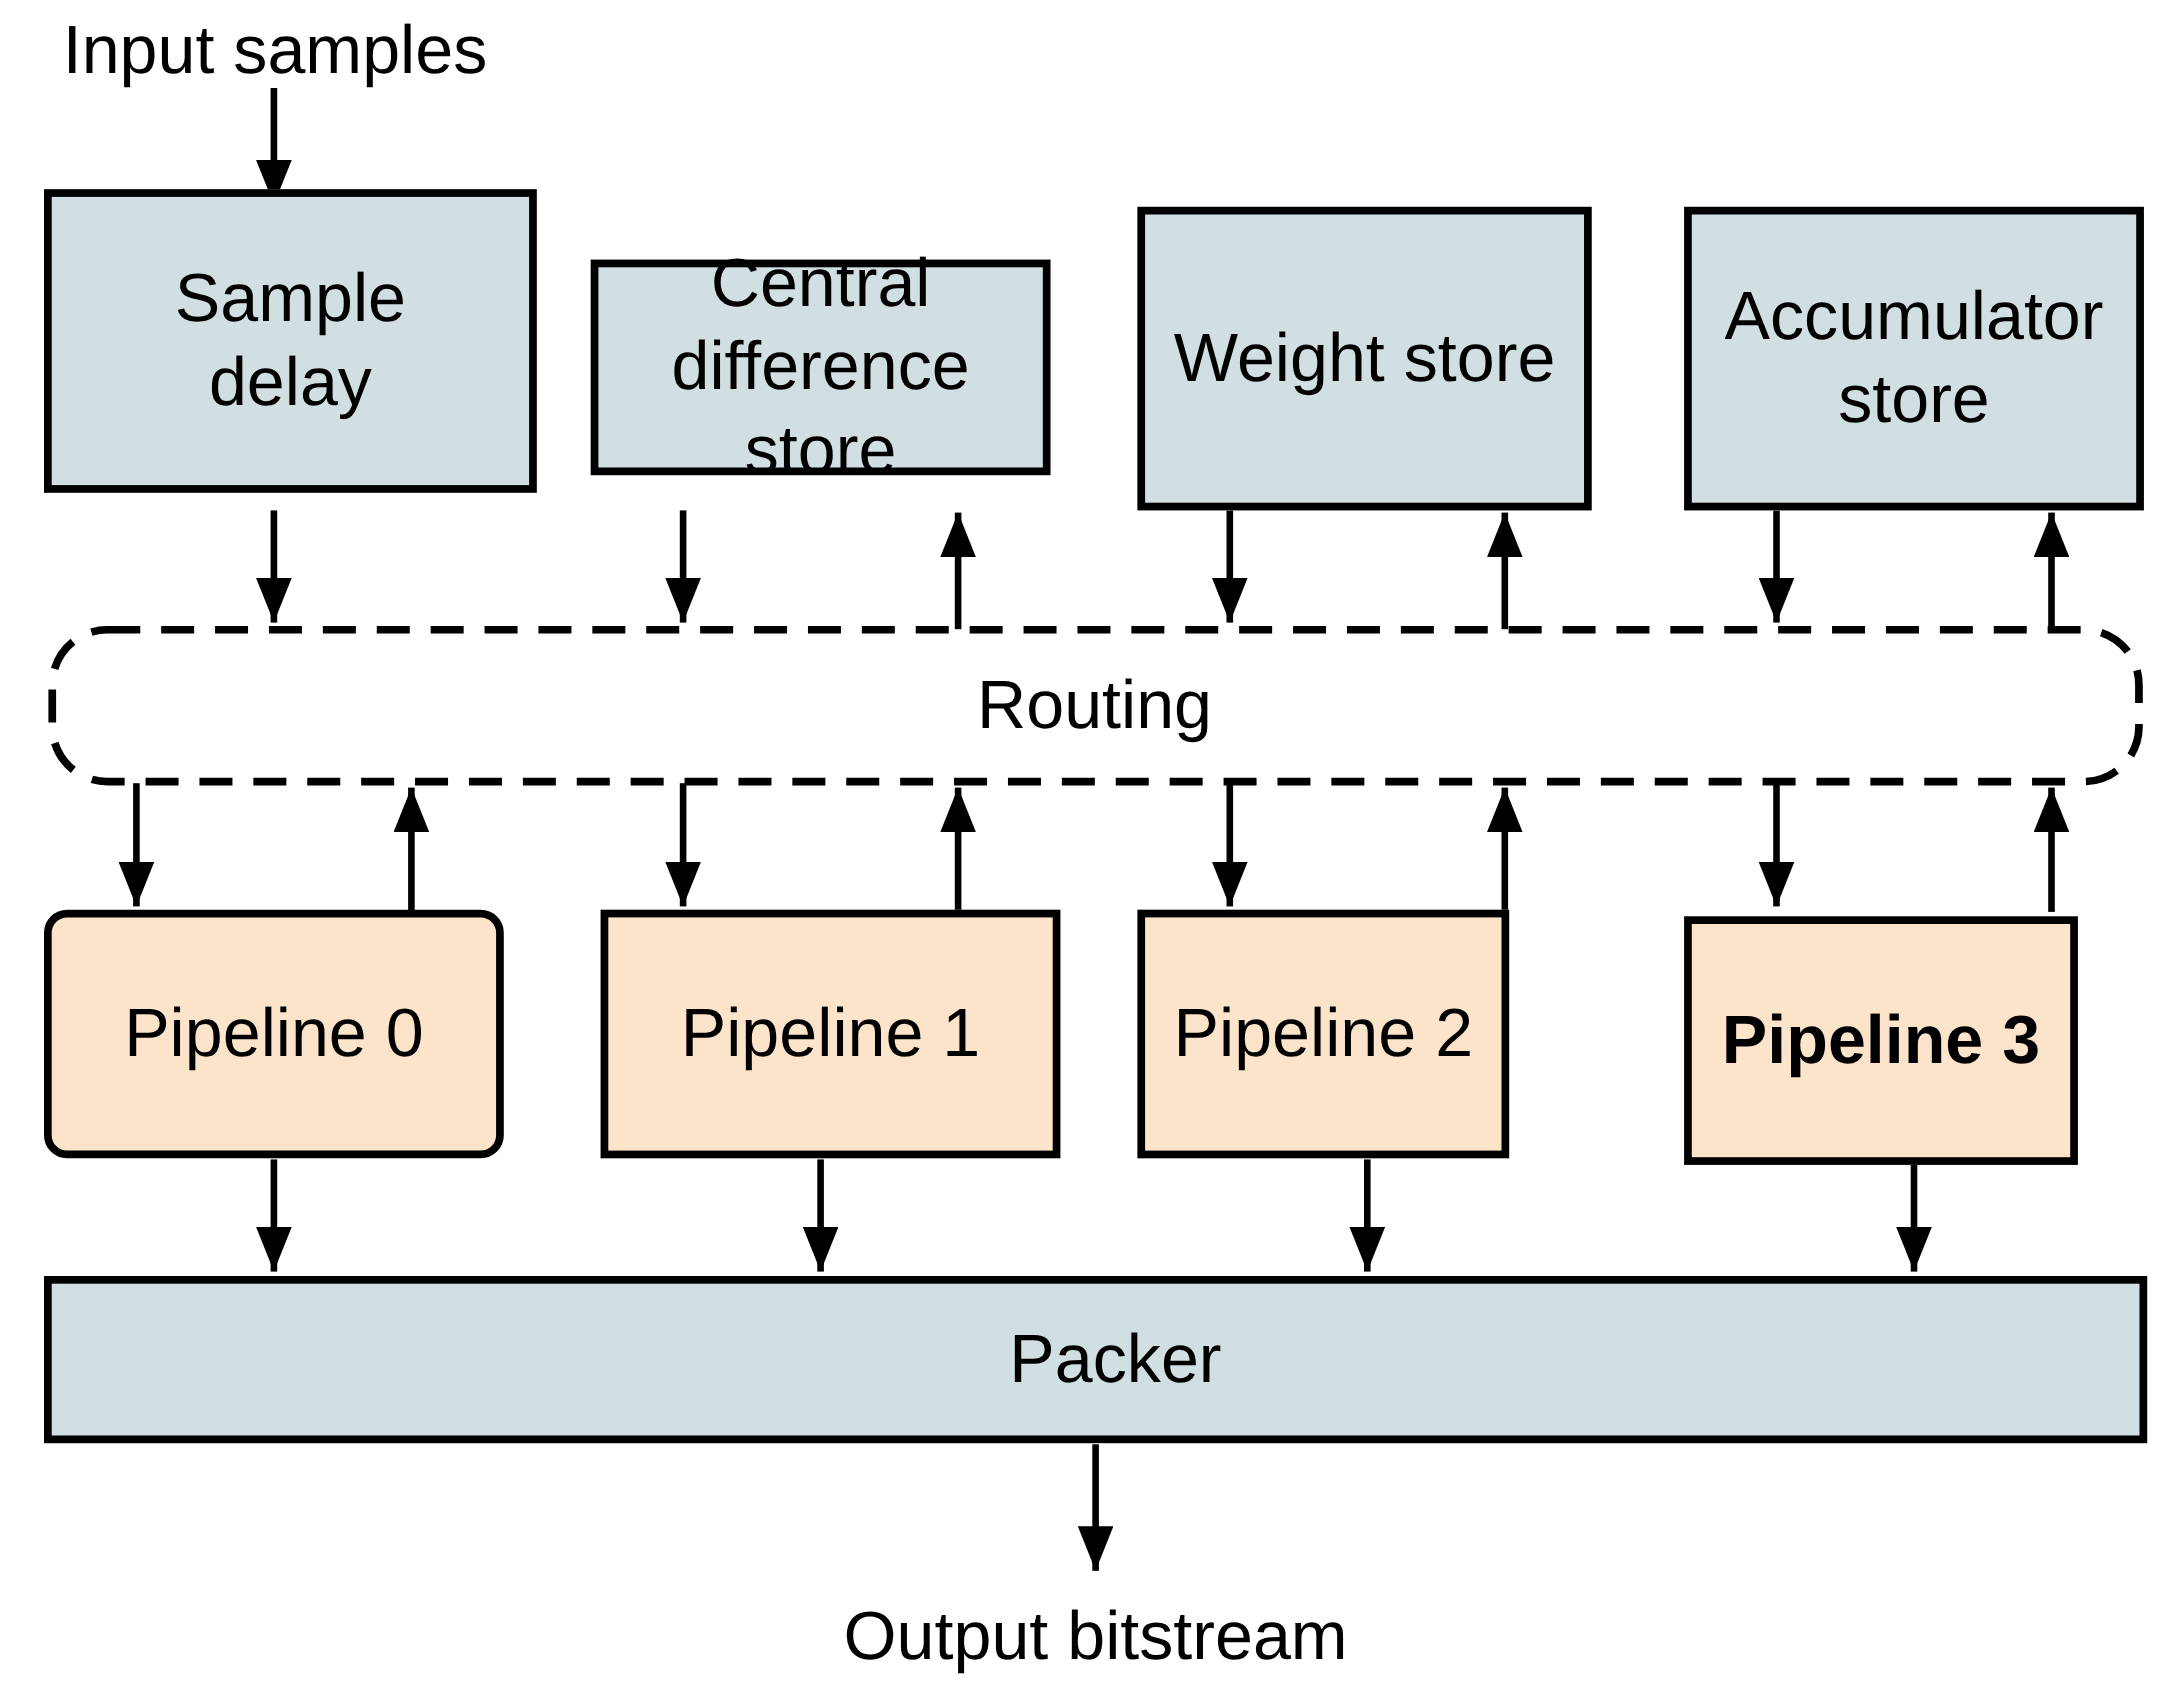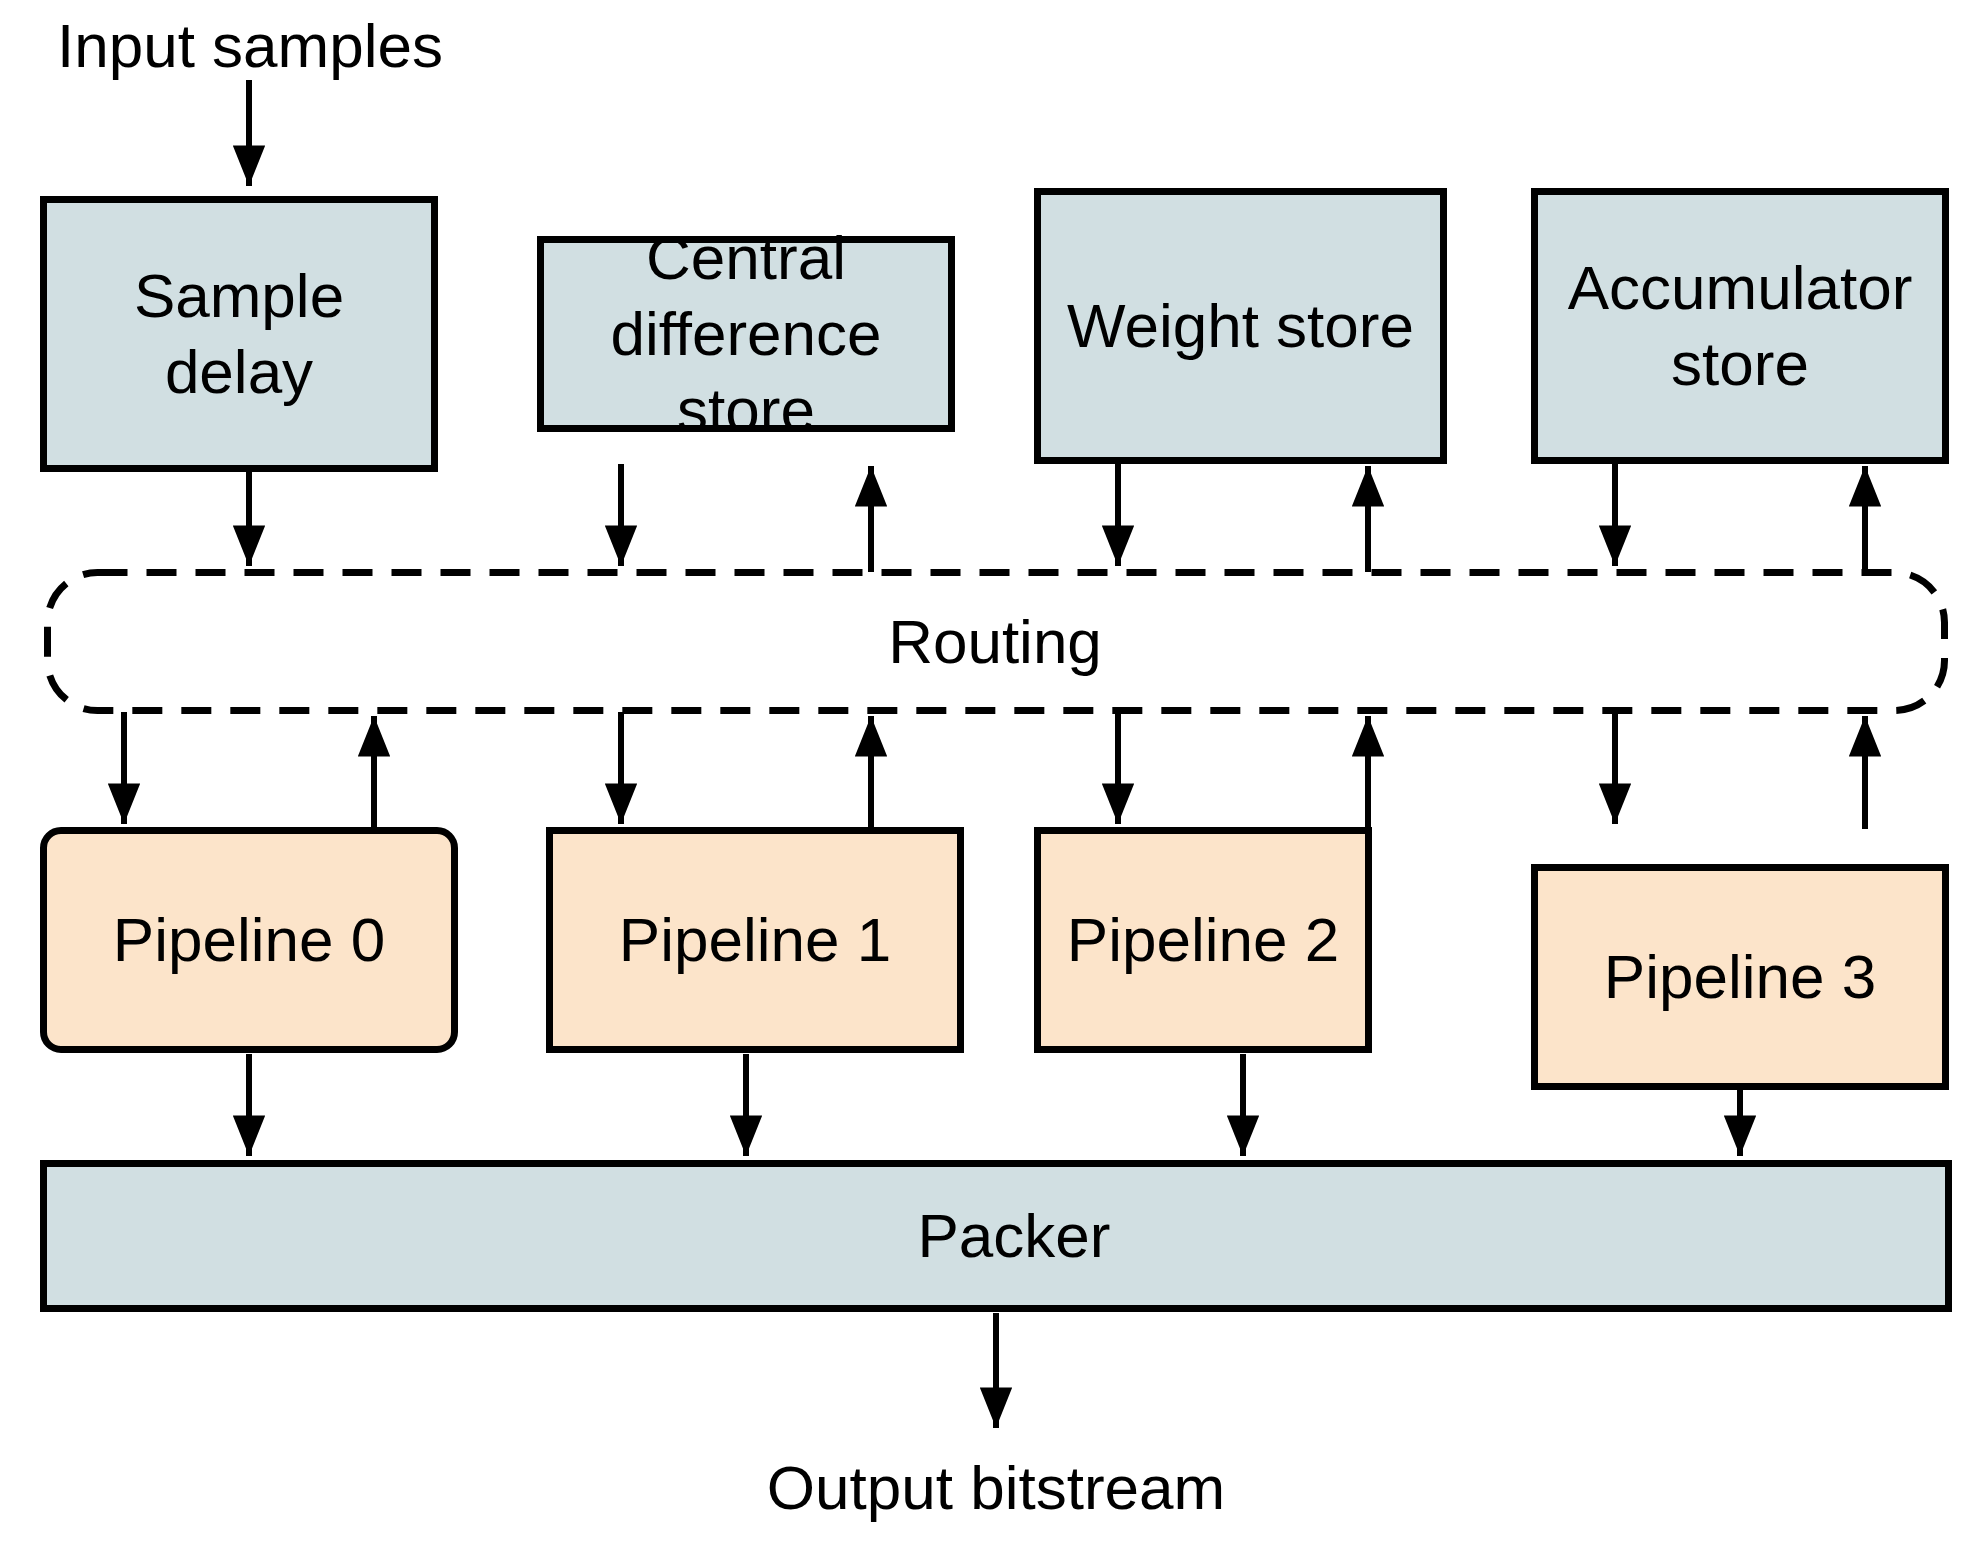--- a/index.html
+++ b/index.html
@@ -105,21 +105,21 @@
     <line class="arrow-line" x1="1243" y1="1054" x2="1243" y2="1156" marker-end="url(#ah)"></line>
     <line class="arrow-line" x1="1740" y1="1054" x2="1740" y2="1156" marker-end="url(#ah)"></line>
 
     <line class="arrow-line" x1="996" y1="1313" x2="996" y2="1428" marker-end="url(#ah)"></line>
   </svg>
 
   <div class="float-label" style="left:696px; top:1452px; width:600px;">Output bitstream</div>
 
   <div class="float-label" style="left:30px; top:10px; width:440px;">Input samples</div>
 
-  <div class="box store-box" style="left:40px; top:196px; width:398px; height:276px;">
+  <div class="box store-box" style="left:40px; top:172px; width:448px; height:276px;">
     <div class="box-label">
       <span class="label-line">Sample</span>
       <span class="label-line">delay</span>
     </div>
   </div>
 
   <div class="box store-box" style="left:537px; top:188px; width:418px; height:196px;margin-top:48px;">
     <div class="box-label">
       <span class="label-line">Central</span>
       <span class="label-line">difference</span>
@@ -147,21 +147,21 @@
   </div>
 
   <div class="box pipeline-box" style="left:546px; top:827px; width:418px; height:226px;">
     <div class="box-label">Pipeline 1</div>
   </div>
 
   <div class="box pipeline-box" style="left:1034px; top:827px; width:338px; height:226px;">
     <div class="box-label">Pipeline 2</div>
   </div>
 
-  <div class="box pipeline-box" style="left:1531px; top:864px; width:418px; height:226px;">
+  <div class="box pipeline-box" style="left:1531px; top:833px; width:358px; height:226px;font-weight:bold;">
     <div class="box-label">Pipeline 3</div>
   </div>
 
   <div class="box packer-box" style="left:40px; top:1160px; width:1912px; height:152px;">
     <div class="box-label">Packer</div>
   </div>
 
 </div>
 
 </body></html>

